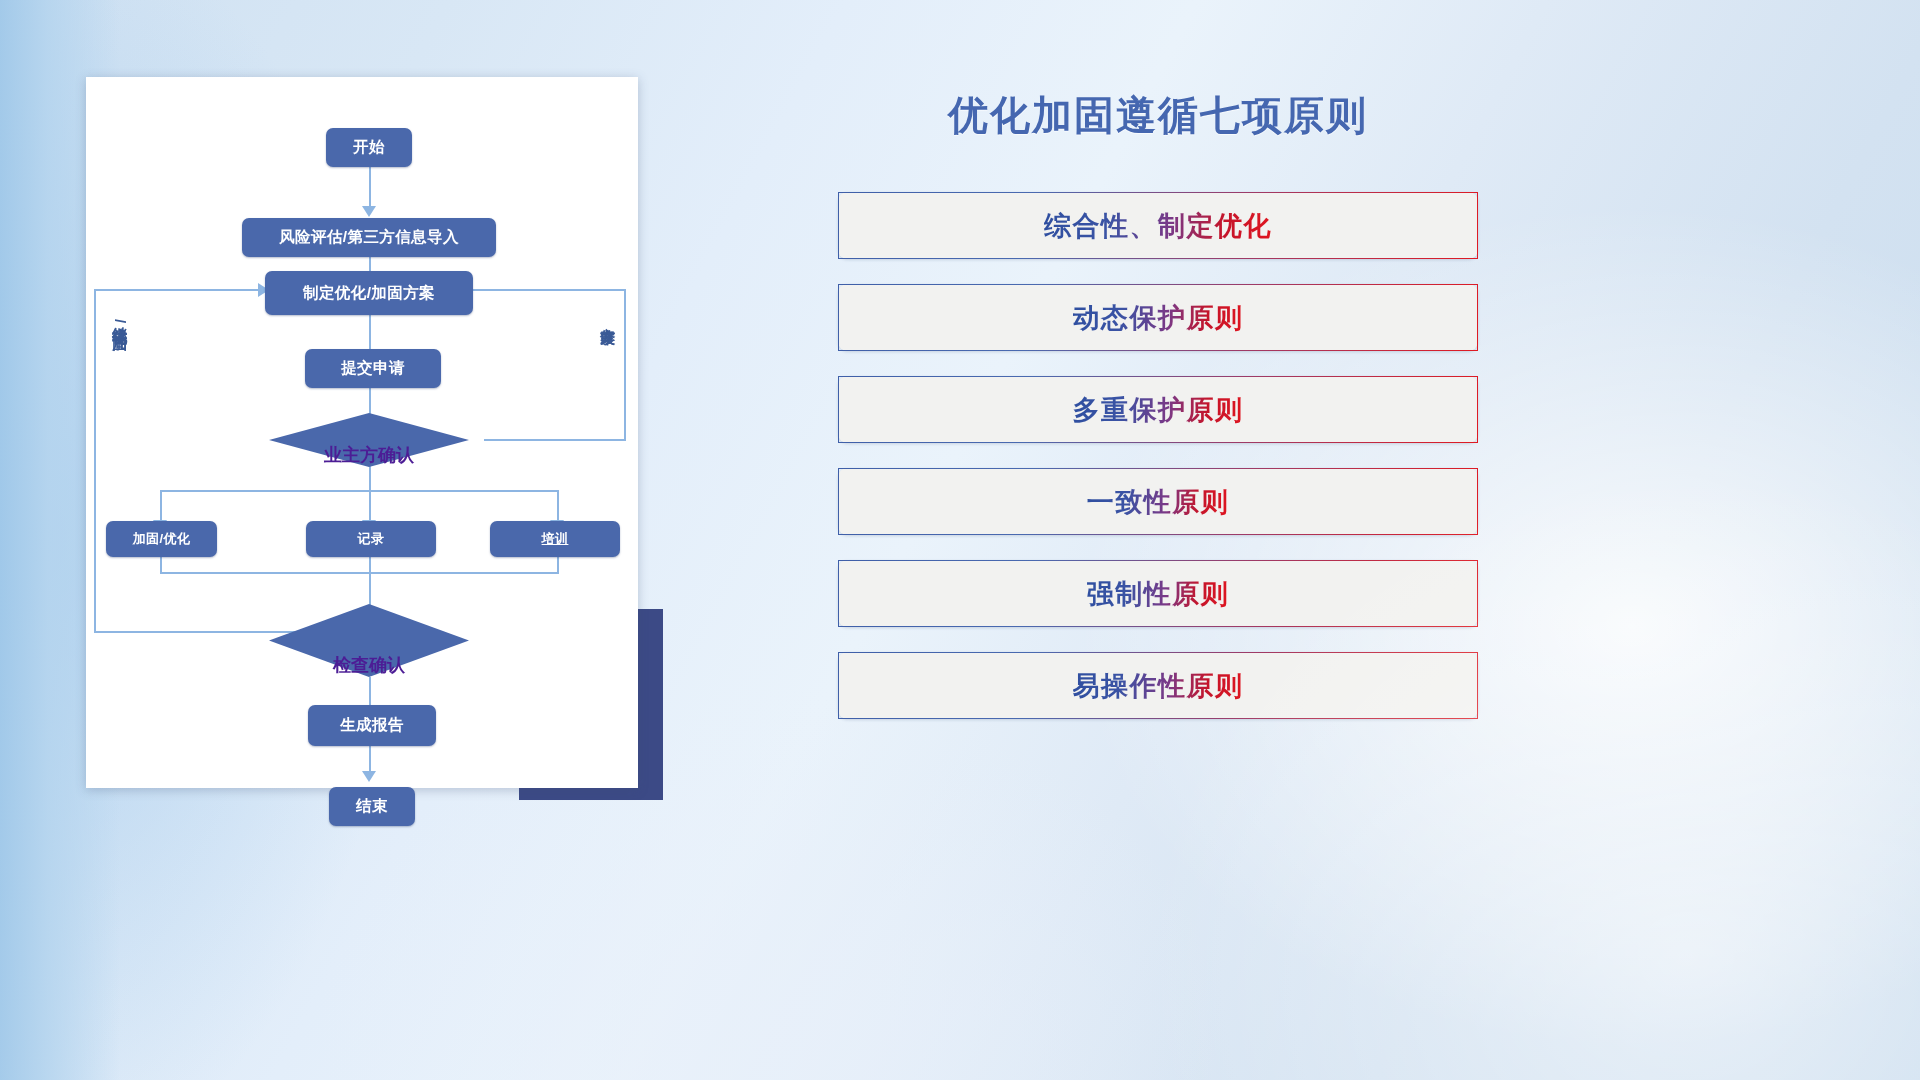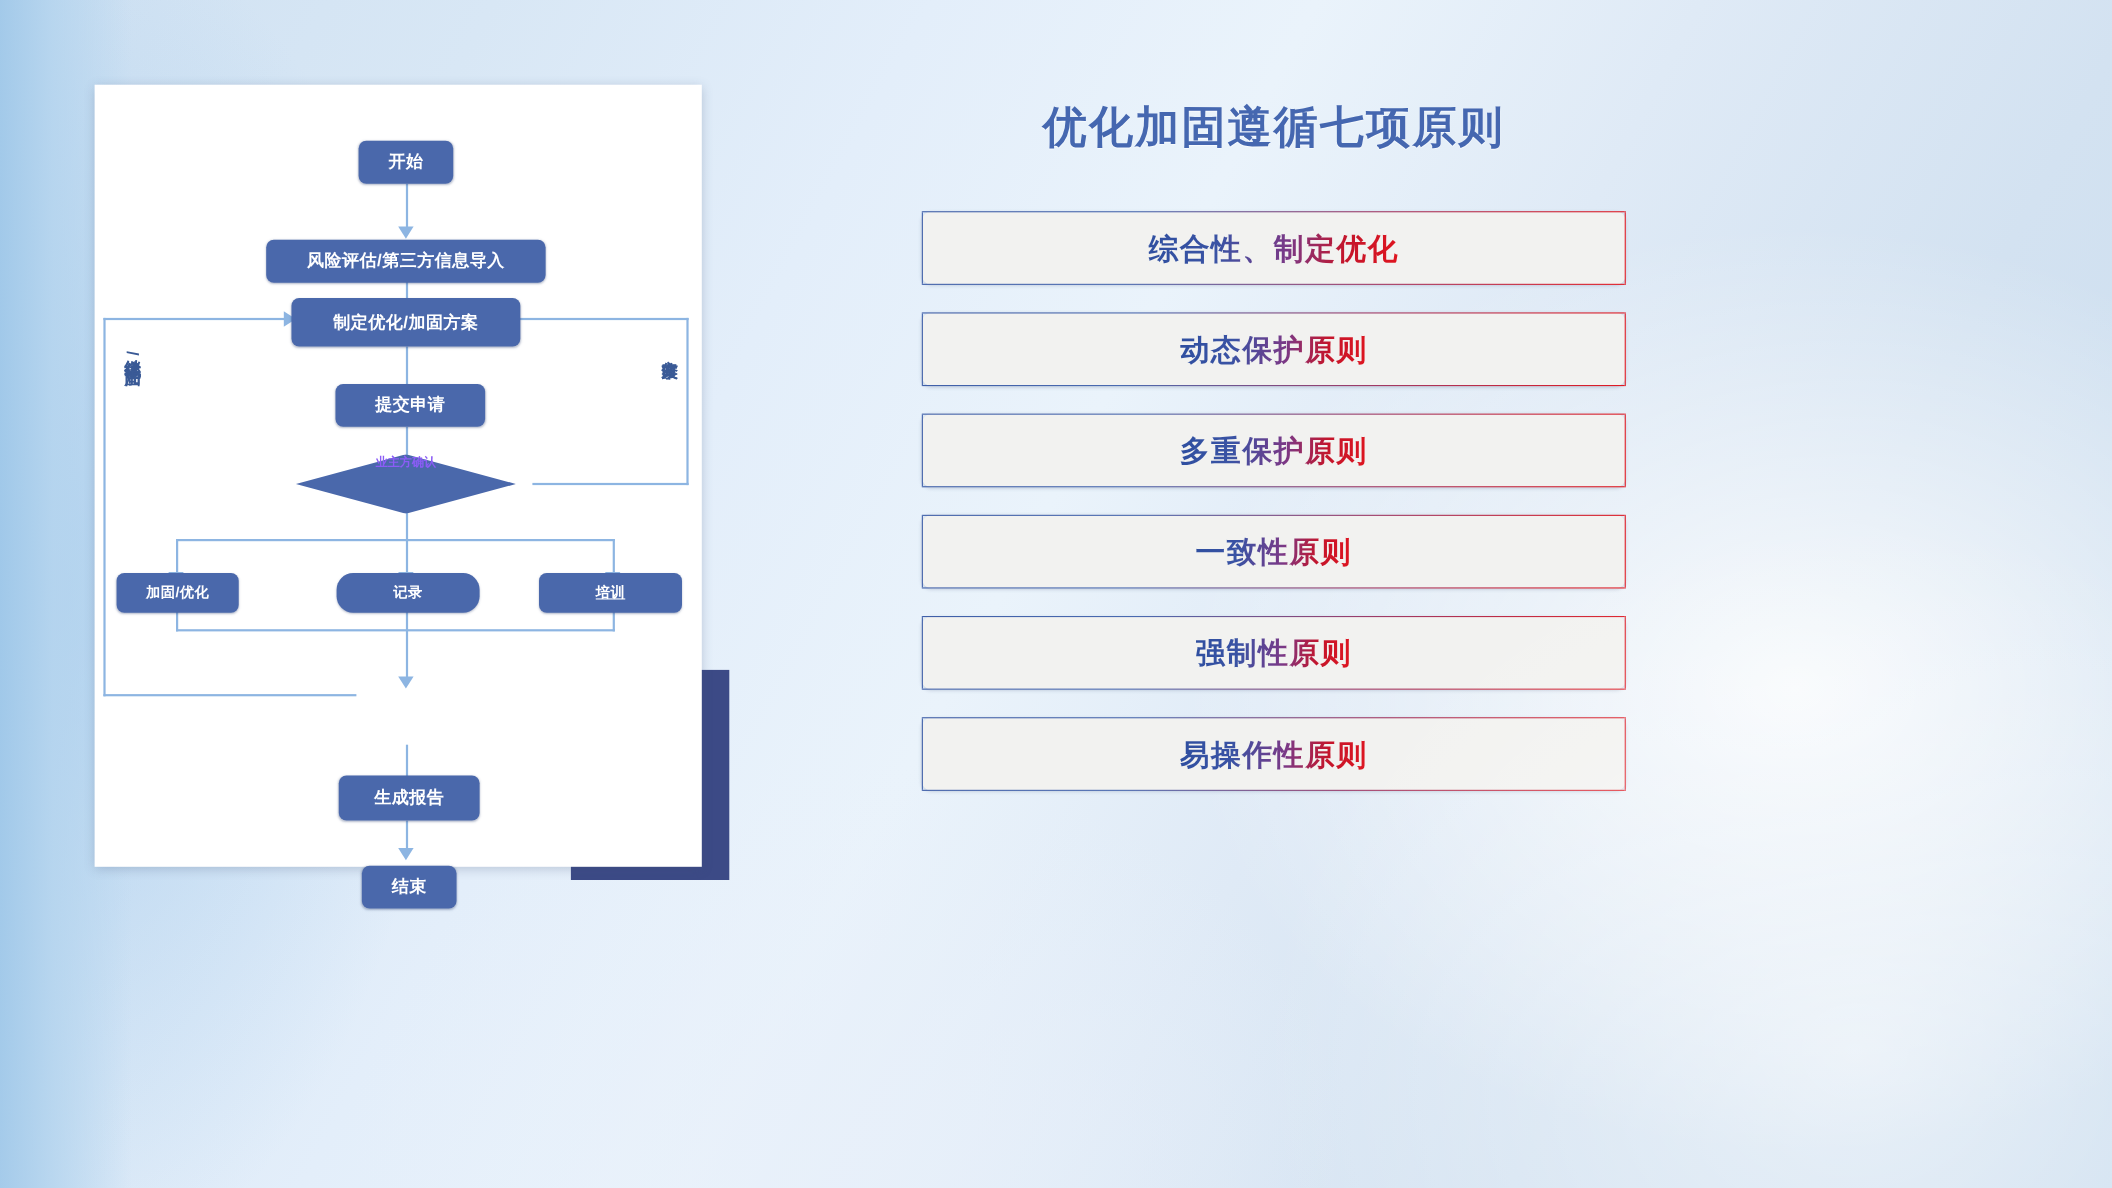--- a/index.html
+++ b/index.html
@@ -47,22 +47,22 @@
     border-radius:7px;
     display:flex;align-items:center;justify-content:center;
     font-size:15.5px;font-weight:bold;
     letter-spacing:.4px;
     box-shadow:0 1px 2px rgba(40,60,110,.35);
     white-space:nowrap;
   }
   .node.small{font-size:13px;}
   .diamond{
     position:absolute;
-    color:#8b5cf6;font-size:11px;font-weight:bold;
-    display:flex;align-items:flex-start;justify-content:center;
+    color:#4c1d95;font-size:18px;font-weight:bold;
+    display:flex;align-items:flex-end;justify-content:center;
   }
   .diamond .dshape{
     position:absolute;inset:0;
     background:#4a68ab;
     clip-path:polygon(50% 0,100% 50%,50% 100%,0 50%);
   }
   .diamond .dlabel{position:relative;z-index:2;}
 
   
   .ln{position:absolute;background:#8db5e2;}
@@ -176,24 +176,28 @@
 
       <div class="node" style="left:219px;top:272px;width:136px;height:39px;">提交申请</div>
 
       <div class="diamond" style="left:183px;top:336px;width:200px;height:54px;">
         <div class="dshape"></div>
         <span class="dlabel">业主方确认</span>
       </div>
 
       <div class="node small" style="left:20px;top:444px;width:111px;height:36px;">加固/优化</div>
 
-      <div class="node small" style="left:220px;top:444px;width:130px;height:36px;border-radius:15px;">记录</div>
+      <div class="node small" style="left:220px;top:444px;width:130px;height:36px;">记录</div>
 
       <div class="node small" style="left:404px;top:444px;width:130px;height:36px;text-decoration:underline;">培训</div>
 
+      <div class="diamond" style="left:183px;top:527px;width:200px;height:73px;">
+        <div class="dshape"></div>
+        <span class="dlabel">检查确认</span>
+      </div>
 
       <div class="node" style="left:222px;top:628px;width:128px;height:41px;">生成报告</div>
 
       <div class="node" style="left:243px;top:682px;width:86px;height:39px;margin-top:28px;">结束</div>
 
     </div>
   </div>
 
   <div class="right-title">优化加固遵循七项原则</div>
 

